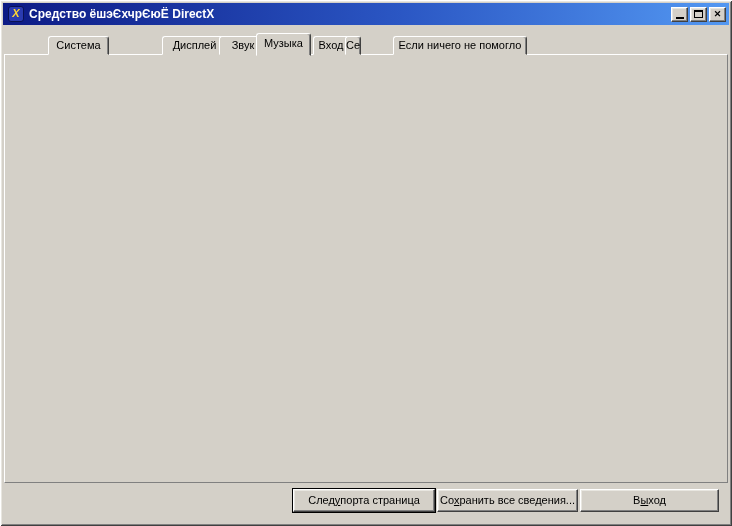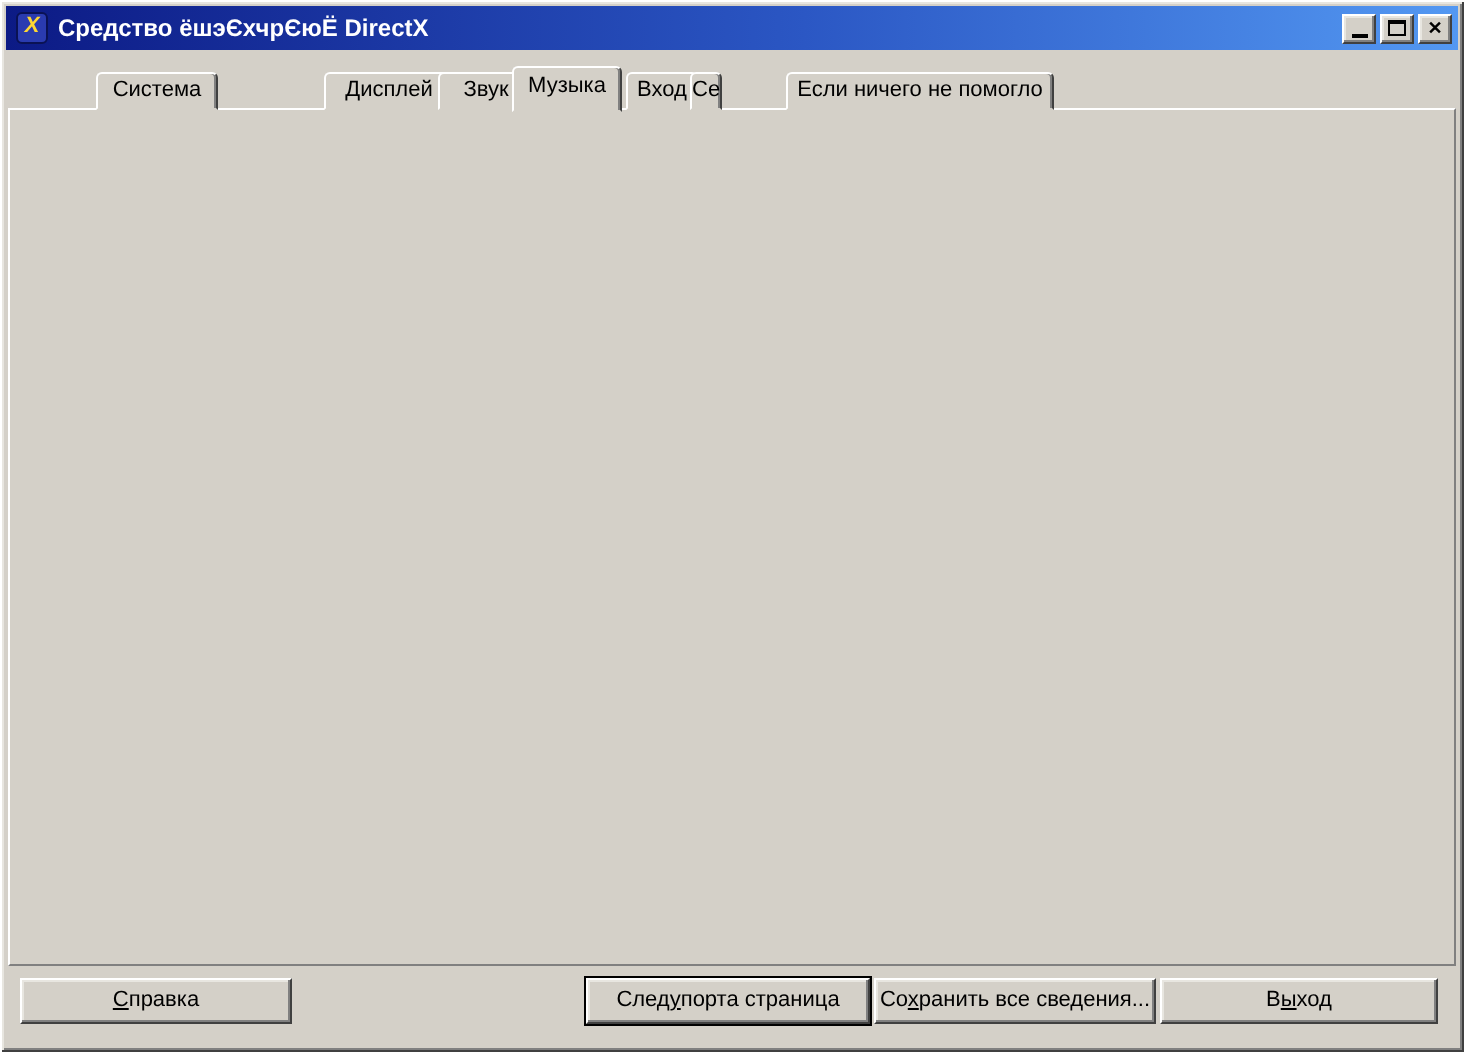--- a/index.html
+++ b/index.html
@@ -253,18 +253,17 @@
     <div class="note-line">
       <span class="note-bullet">•</span>
       <span>Для проверки DirectMusic нажмите кнопку "Проверка DirectMusic".</span>
     </div>
     <div class="note-line">
       <span class="note-bullet">•</span>
       <span>Неполадок не найдено.</span>
     </div>
   </div>
 
-  <div class="btn" style="left:10px;top:489px;width:136px;height:23px;"><span></span><span class="mn">С</span><span>правка</span></div>
   <div class="btn default" style="left:293px;top:489px;width:142px;height:23px;"><span>След</span><span class="mn">у</span><span>порта страница</span></div>
   <div class="btn" style="left:437px;top:489px;width:141px;height:23px;"><span>Со</span><span class="mn">х</span><span>ранить все сведения...</span></div>
   <div class="btn" style="left:580px;top:489px;width:139px;height:23px;"><span>В</span><span class="mn">ы</span><span>ход</span></div>
 
 </div>
 
 </body></html>

